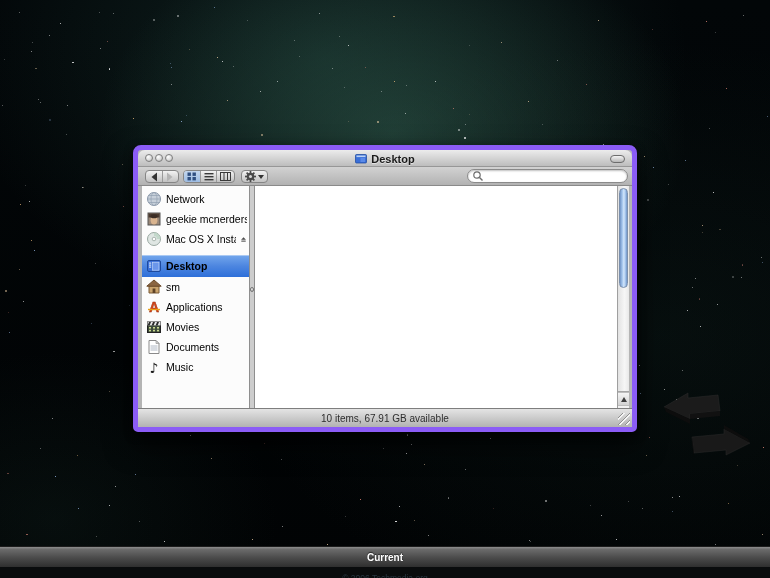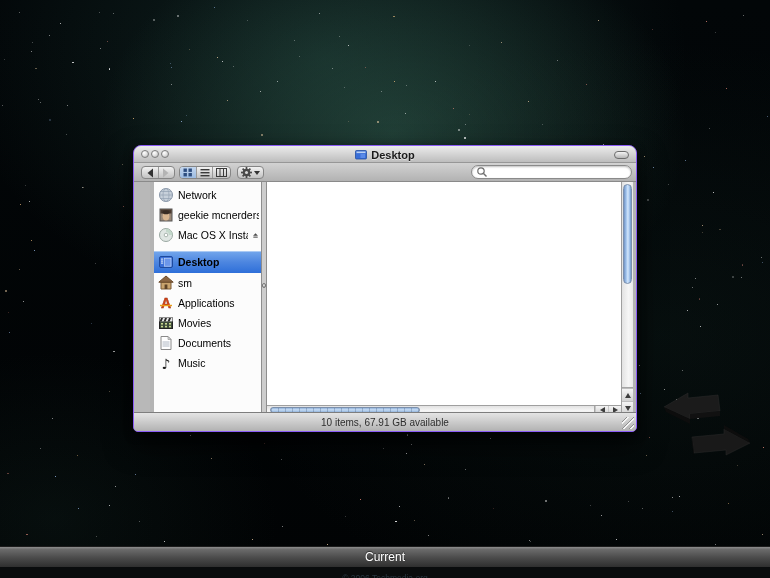--- a/index.html
+++ b/index.html
@@ -21,31 +21,31 @@
   .desk-logo { position:absolute; left:652px; top:385px; z-index:2; }
 
   
   .bottom-bar { position:absolute; left:0; right:0; top:546px; height:32px; z-index:3; }
   .bottom-bar-grad {
     height:21px; text-align:center;
     background:linear-gradient(180deg,#8e8e8e 0%,#6b6b6b 12%,#4a4a4a 55%,#2f2f2f 100%);
     border-top:1px solid #1c1c1c;
   }
   .bottom-bar-label {
-    color:#fff; font-weight:normal; font-size:12px; line-height:21px;
+    color:#fff; font-weight:bold; font-size:10px; line-height:21px;
     text-shadow:0 -1px 1px rgba(0,0,0,0.6);
   }
   .bottom-bar-dark { height:11px; background:#0a0c0d; text-align:center; }
   .bottom-bar-copy { font-size:8.5px; color:rgba(110,150,180,0.30); line-height:9px; }
 
   
   .mac-window {
     position:absolute; left:133px; top:145px; width:504px; height:287px; z-index:4;
     border-radius:8px 8px 5px 5px;
-    border:1px solid #8b5cf6;
+    border:5px solid #8b5cf6;
     box-shadow:0 12px 28px rgba(0,0,0,0.65), 0 3px 8px rgba(0,0,0,0.5);
     background:#b8b8b8;
   }
   .pinstripe {
     background-image:repeating-linear-gradient(180deg, rgba(255,255,255,0.30) 0 1px, rgba(0,0,0,0.05) 1px 2px);
   }
   .titlebar {
     position:absolute; left:0; top:0; right:0; height:17px;
     border-radius:7px 7px 0 0;
     background:linear-gradient(180deg,#ececec,#bdbdbd);
@@ -88,21 +88,21 @@
   .gearbtn { left:103px; width:27px; justify-content:center; gap:2px; }
   .caret { width:0; height:0; border-left:3px solid transparent; border-right:3px solid transparent; border-top:4px solid #333; }
   .searchfield {
     position:absolute; right:4px; top:2px; width:161px; height:14px; border-radius:7px;
     background:#fff; border:1px solid #8a8a8a;
     box-shadow:inset 0 1px 2px rgba(0,0,0,0.25);
     display:flex; align-items:center; padding-left:4px;
   }
   .search-input { border:none; outline:none; background:transparent; width:130px; height:11px; font-size:10px; }
 
-  .wbody { position:absolute; left:16px; top:36px; right:0; height:232px; background:#b4b4b4; }
+  .wbody { position:absolute; left:0; top:36px; right:0; height:232px; background:#b4b4b4; }
   .sidebar { position:absolute; left:4px; top:0; width:107px; height:232px; background:#fcfcfc; padding-top:3px; overflow:hidden; }
   .srow { height:20px; display:flex; align-items:center; gap:4px; padding-left:4px; padding-right:2px; }
   .srow .slabel { font-size:10.5px; color:#000; white-space:nowrap; overflow:hidden; flex:1 1 auto; }
   .srow.selected { height:22px; background:linear-gradient(180deg,#74a7ec 0%,#4d86e0 50%,#2e6fd9 100%); box-shadow:inset 0 1px 0 rgba(255,255,255,0.4); }
   .srow.selected .slabel { font-weight:bold; }
   .sspacer { height:6px; }
   .ico { width:16px; height:16px; flex:0 0 16px; }
   .sdivider {
     position:absolute; left:111px; top:0; width:6px; height:232px;
     background:linear-gradient(90deg,#8e8e8e 0 1px,#cdcdcd 1px 5px,#8e8e8e 5px 6px);

